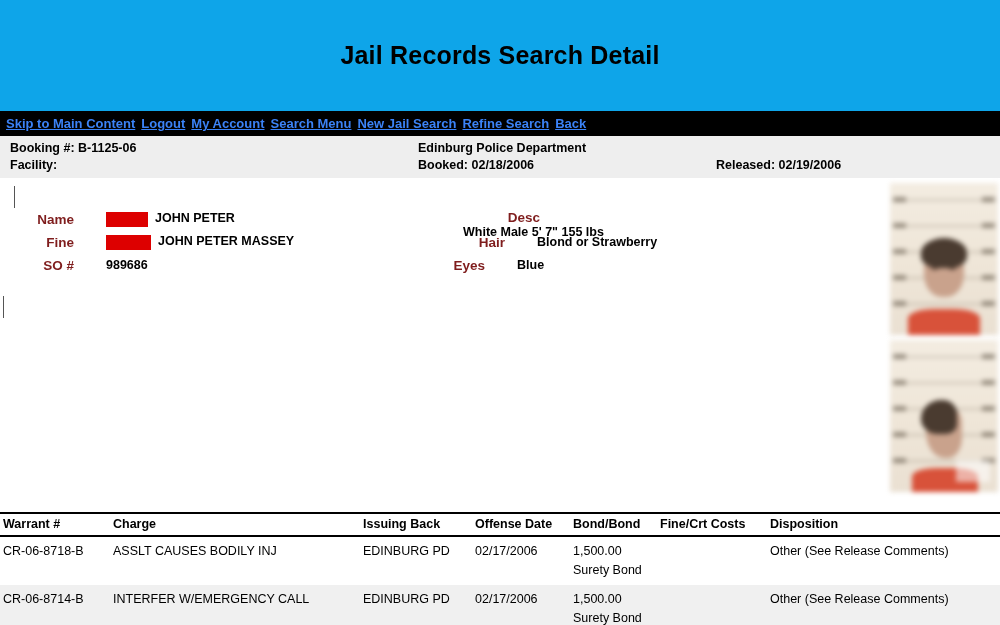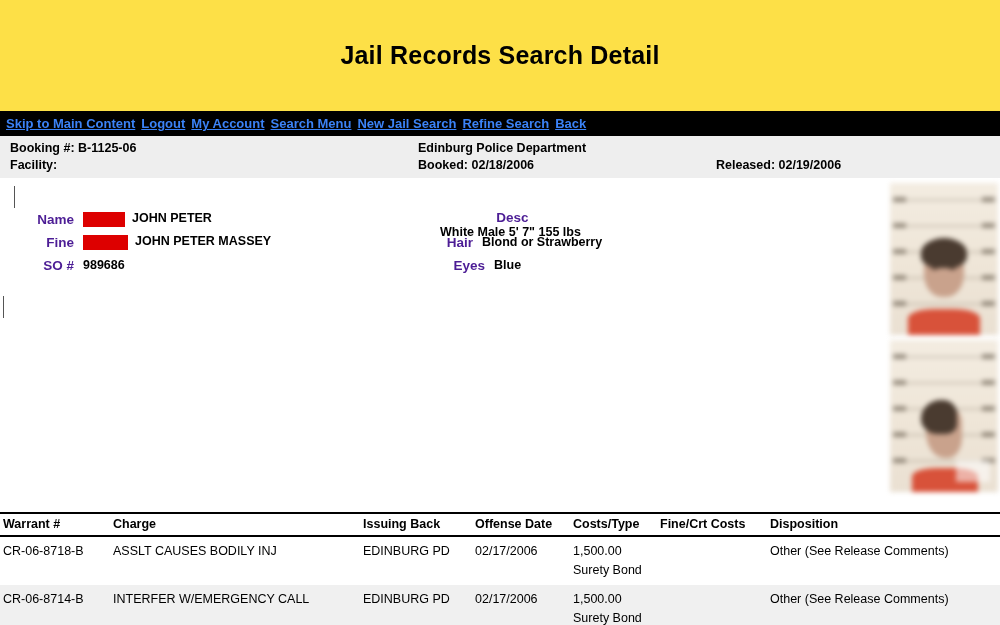--- a/index.html
+++ b/index.html
@@ -12,21 +12,21 @@
     height: 625px;
     font-family: "Liberation Sans", sans-serif;
     color: #000000;
     overflow: hidden;
     position: relative;
   }
 
   
   .banner {
     height: 111px;
-    background: #fde047;
+    background: #0ea5e9;
     display: flex;
     align-items: center;
     justify-content: center;
   }
   .banner-title {
     font-size: 25px;
     font-weight: bold;
     color: #000000;
     letter-spacing: 0.2px;
   }
@@ -83,51 +83,52 @@
   .tick-a { left: 14px; top: 8px;  height: 22px; }
   .tick-b { left: 3px;  top: 118px; height: 22px; }
 
   .field-row {
     position: absolute;
     display: flex;
     align-items: center;
     height: 18px;
   }
   .flabel {
-    color: #4c1d95;
+    color: #7f1d1d;
     font-size: 13.5px;
     font-weight: bold;
     text-align: right;
     width: 66px;
     margin-right: 9px;
   }
   .fvalue {
     font-size: 12.5px;
     font-weight: bold;
     color: #000000;
     white-space: nowrap;
+    margin-left: 23px;
   }
   .redact {
     background: #dd0000;
     height: 15px;
     display: inline-block;
     vertical-align: middle;
   }
   .redact-name { width: 42px; }
   .redact-alias { width: 45px; }
   .redact-addr { width: 67px; }
   .gap { display: inline-block; width: 7px; }
 
   .row-name    { left: 8px;  top: 32px; }
   .row-alias   { left: 8px;  top: 55px; }
   .row-so      { left: 8px;  top: 78px; }
   .row-address { left: 8px;  top: 101px; }
 
   .row-desc { left: 440px; top: 32px; flex-direction: column; }
-  .row-hair { left: 428px; top: 55px; }
+  .row-hair { left: 460px; top: 55px; }
   .row-eyes { left: 440px; top: 78px; }
   .row-desc .flabel, .row-hair .flabel, .row-eyes .flabel { width: 45px; }
 
   
   .photos {
     position: absolute;
     left: 890px;
     top: 5px;
     width: 108px;
   }
@@ -350,21 +351,21 @@
   </div>
 </div>
 
 <table class="wtable">
   <thead>
     <tr>
       <th class="c-warrant">Warrant #</th>
       <th class="c-charge">Charge</th>
       <th class="c-issuing">Issuing Back</th>
       <th class="c-offense">Offense Date</th>
-      <th class="c-bond">Costs/Type</th>
+      <th class="c-bond">Bond/Bond</th>
       <th class="c-fine">Fine/Crt Costs</th>
       <th class="c-disp">Disposition</th>
     </tr>
   </thead>
   <tbody>
     <tr>
       <td class="c-warrant">CR-06-8718-B</td>
       <td class="c-charge">ASSLT CAUSES BODILY INJ</td>
       <td class="c-issuing">EDINBURG PD</td>
       <td class="c-offense">02/17/2006</td>

